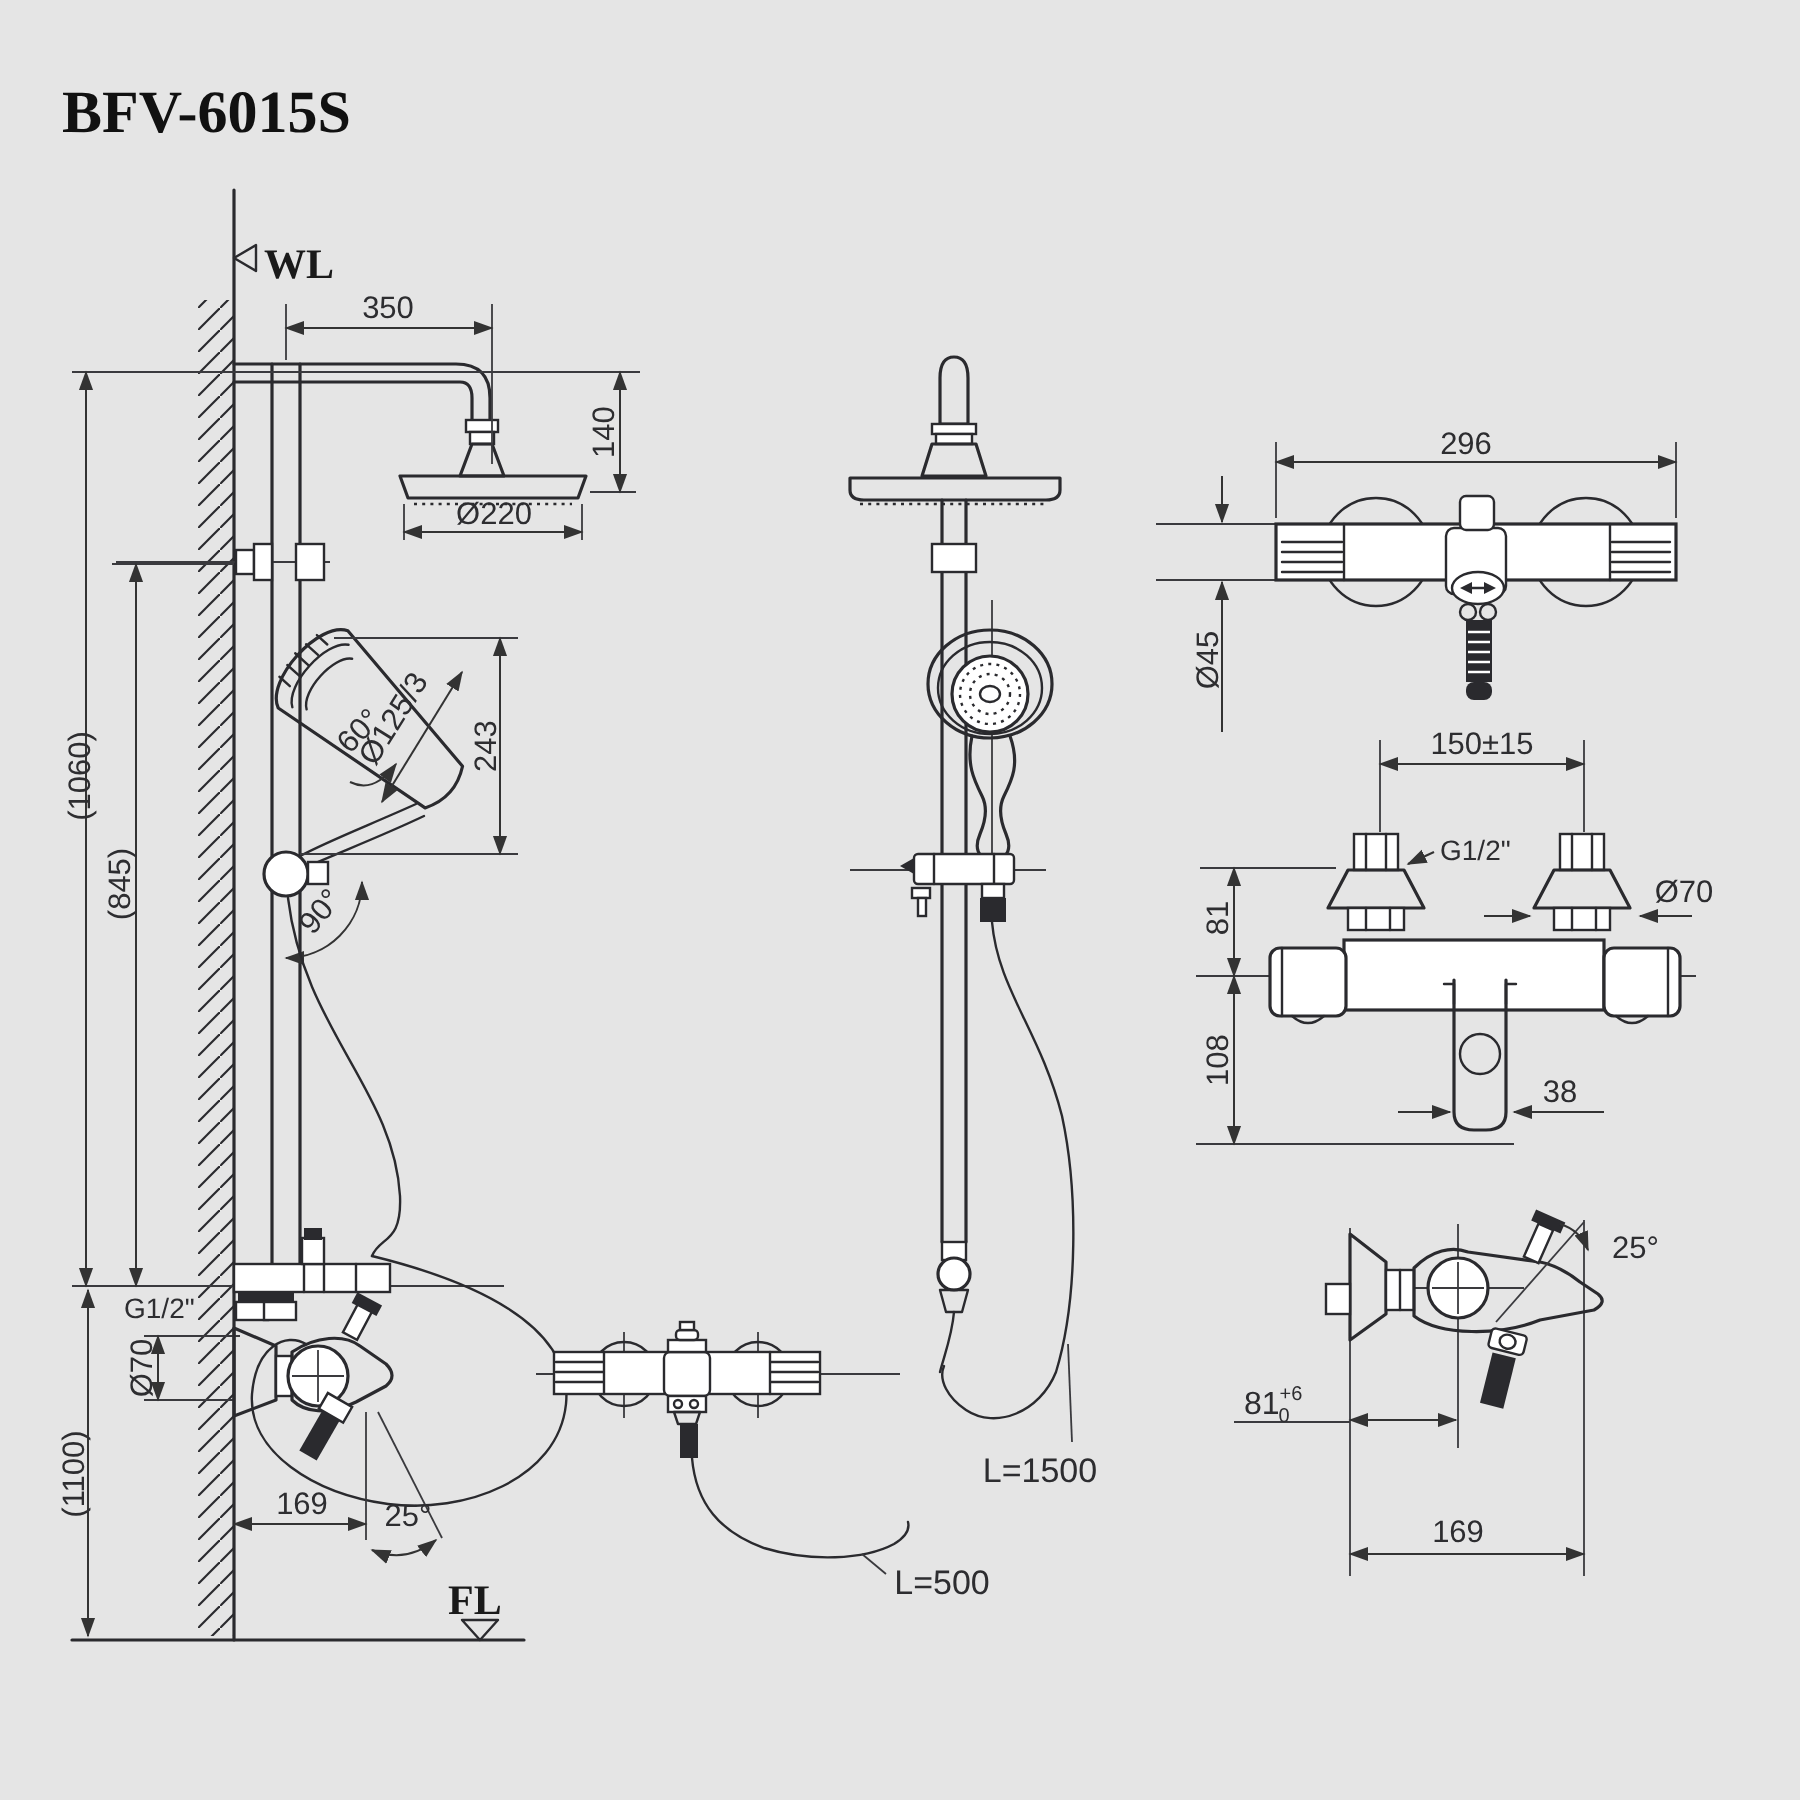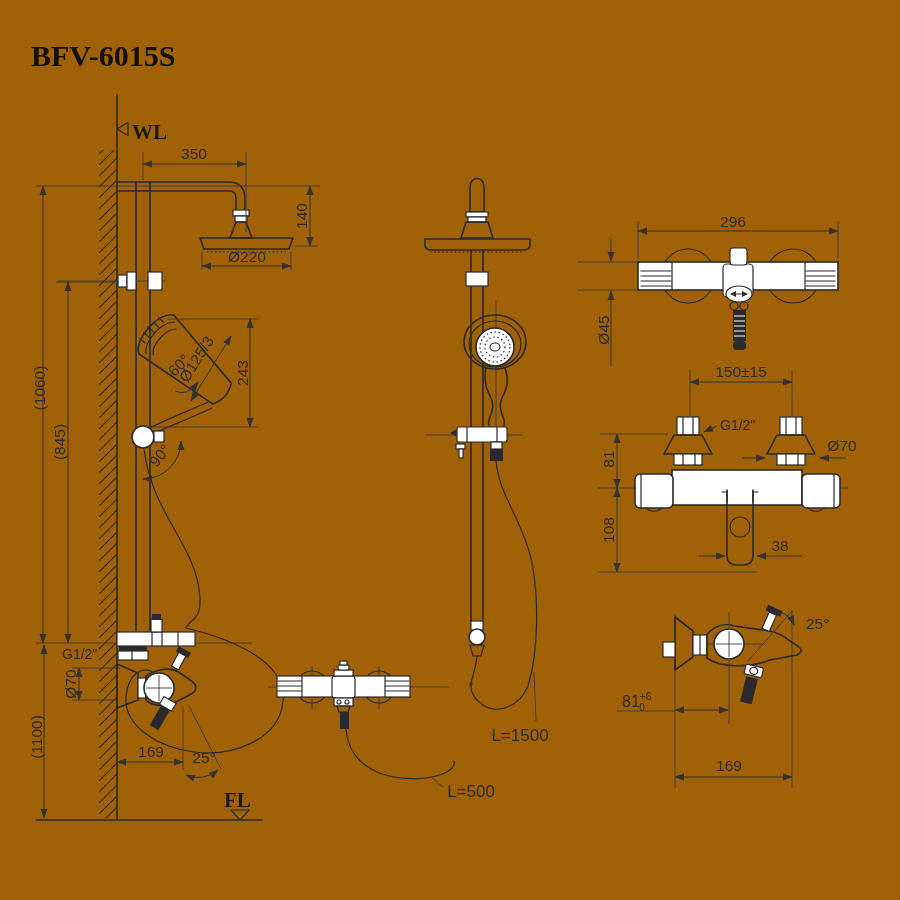--- a/index.html
+++ b/index.html
@@ -1,16 +1,16 @@
 <!DOCTYPE html>
 <html><head>
 <meta charset="utf-8">
 <style>
   html,body{margin:0;padding:0;background:#fff;}
-  .stage{position:relative;width:900px;height:900px;background:#a16207;overflow:hidden;
+  .stage{position:relative;width:900px;height:900px;background:#e5e5e5;overflow:hidden;
          font-family:"Liberation Sans", sans-serif;}
   svg{position:absolute;left:0;top:0;}
   
   .ln{stroke:#2a2a2e;stroke-width:1.6;fill:none;stroke-linecap:round;stroke-linejoin:round;}
   .md{stroke:#2a2a2e;stroke-width:1.2;fill:none;stroke-linecap:round;stroke-linejoin:round;}
   .tn{stroke:#3a3a3e;stroke-width:0.9;fill:none;}
   .dim{stroke:#333;stroke-width:1;fill:none;}
   .dk{fill:#2a2a2e;stroke:none;}
   .wh{fill:#fff;stroke:#2a2a2e;stroke-width:1.6;}
   .whm{fill:#fff;stroke:#2a2a2e;stroke-width:1.2;}

